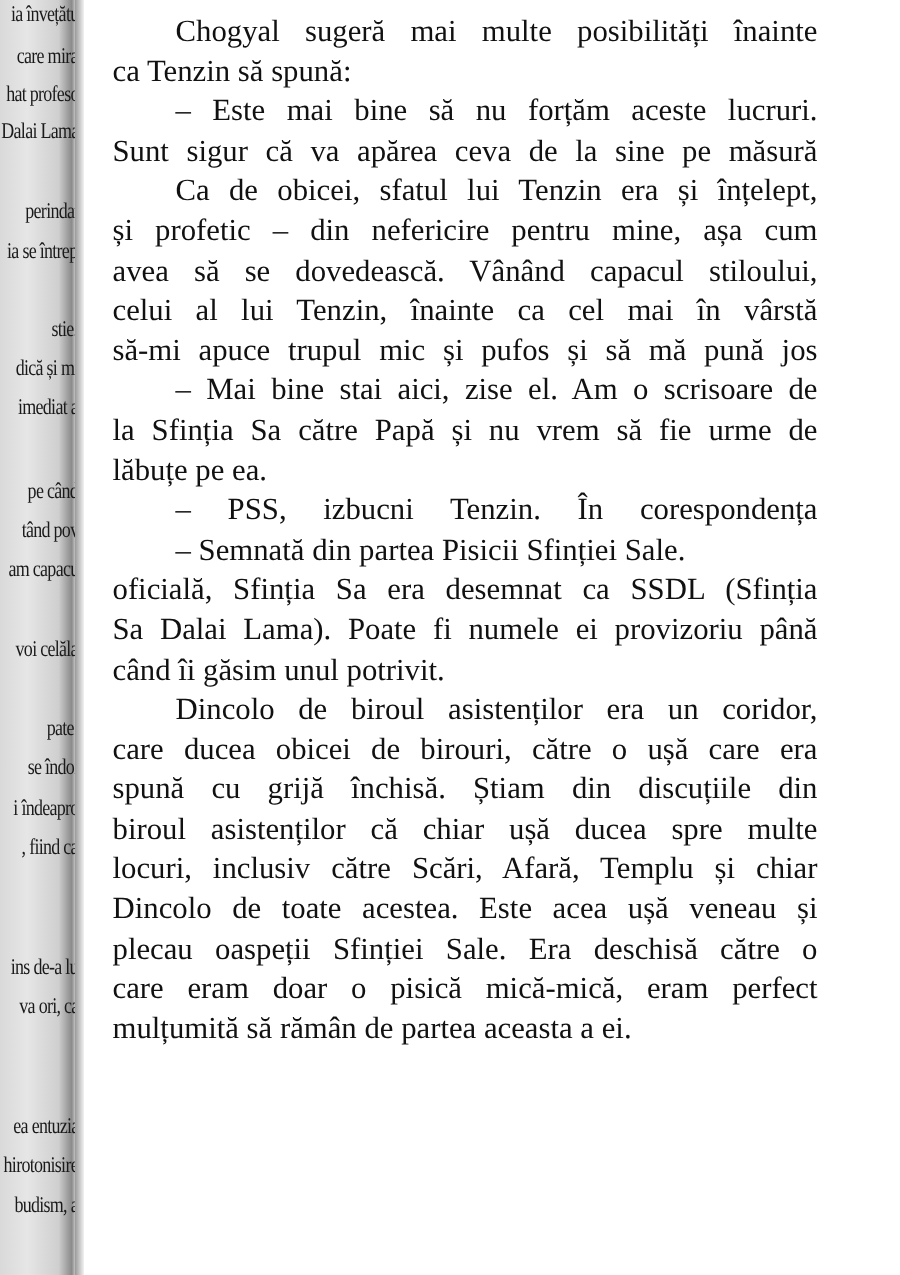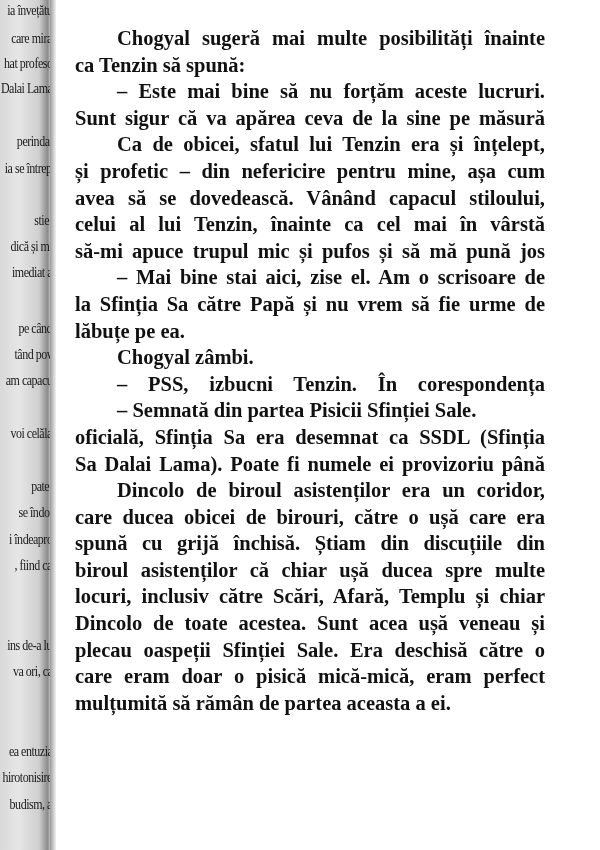--- a/index.html
+++ b/index.html
@@ -16,21 +16,21 @@
   .facing-line {
     position: absolute; right: 0; white-space: nowrap;
     font-size: 15px; color: #1a1a1a; letter-spacing: -0.6px;
     transform: scaleX(0.8); transform-origin: right center;
   }
   .gutter {
     position: absolute; left: 50px; top: 0; width: 6px; height: 850px;
     background: linear-gradient(90deg, #9a9a9a, #f2f2f2);
   }
   .page {
-    position: absolute; left: 75px; top: 25px; width: 470px; font-weight: bold;
+    position: absolute; left: 75px; top: 8px; width: 470px;
   }
   .line {
     height: 26.6px; line-height: 26.6px; font-size: 20.5px;
     white-space: nowrap; text-align: justify; text-align-last: justify;
   }
   .line.indent { padding-left: 42px; }
   .line.last { text-align-last: left; }
 </style>
 </head>
 <body>
@@ -66,27 +66,27 @@
     <div class="line indent">– Este mai bine să nu forțăm aceste lucruri.</div>
     <div class="line">Sunt sigur că va apărea ceva de la sine pe măsură</div>
     <div class="line indent">Ca de obicei, sfatul lui Tenzin era și înțelept,</div>
     <div class="line">și profetic – din nefericire pentru mine, așa cum</div>
     <div class="line">avea să se dovedească. Vânând capacul stiloului,</div>
     <div class="line">celui al lui Tenzin, înainte ca cel mai în vârstă</div>
     <div class="line">să-mi apuce trupul mic și pufos și să mă pună jos</div>
     <div class="line indent">– Mai bine stai aici, zise el. Am o scrisoare de</div>
     <div class="line">la Sfinția Sa către Papă și nu vrem să fie urme de</div>
     <div class="line last">lăbuțe pe ea.</div>
-    <div class="line indent last">Chogyal zâmbi.</div>
     <div class="line indent">– PSS, izbucni Tenzin. În corespondența</div>
     <div class="line indent last">– Semnată din partea Pisicii Sfinției Sale.</div>
     <div class="line">oficială, Sfinția Sa era desemnat ca SSDL (Sfinția</div>
     <div class="line">Sa Dalai Lama). Poate fi numele ei provizoriu până</div>
+    <div class="line last">când îi găsim unul potrivit.</div>
     <div class="line indent">Dincolo de biroul asistenților era un coridor,</div>
     <div class="line">care ducea obicei de birouri, către o ușă care era</div>
     <div class="line">spună cu grijă închisă. Știam din discuțiile din</div>
     <div class="line">biroul asistenților că chiar ușă ducea spre multe</div>
     <div class="line">locuri, inclusiv către Scări, Afară, Templu și chiar</div>
-    <div class="line">Dincolo de toate acestea. Sunt acea ușă veneau și</div>
+    <div class="line">Dincolo de toate acestea. Este acea ușă veneau și</div>
     <div class="line">plecau oaspeții Sfinției Sale. Era deschisă către o</div>
     <div class="line">care eram doar o pisică mică-mică, eram perfect</div>
     <div class="line last">mulțumită să rămân de partea aceasta a ei.</div>
   </div>
 
 </body></html>

